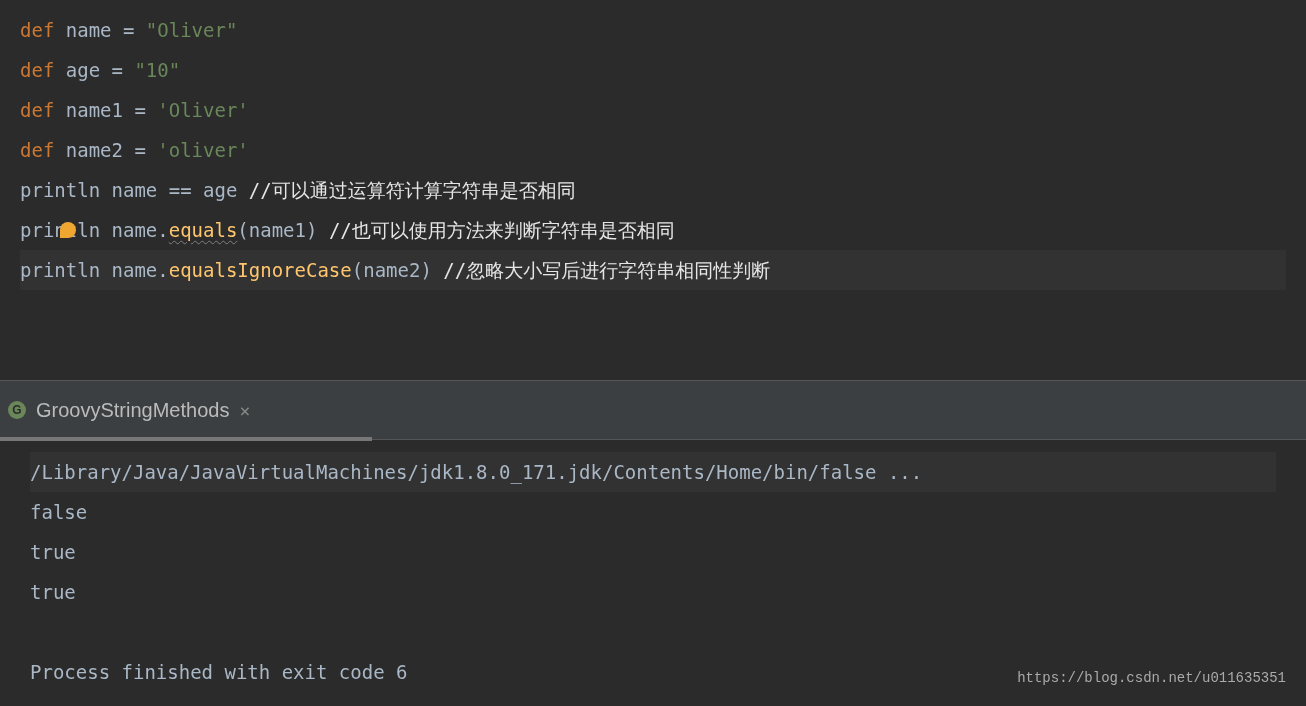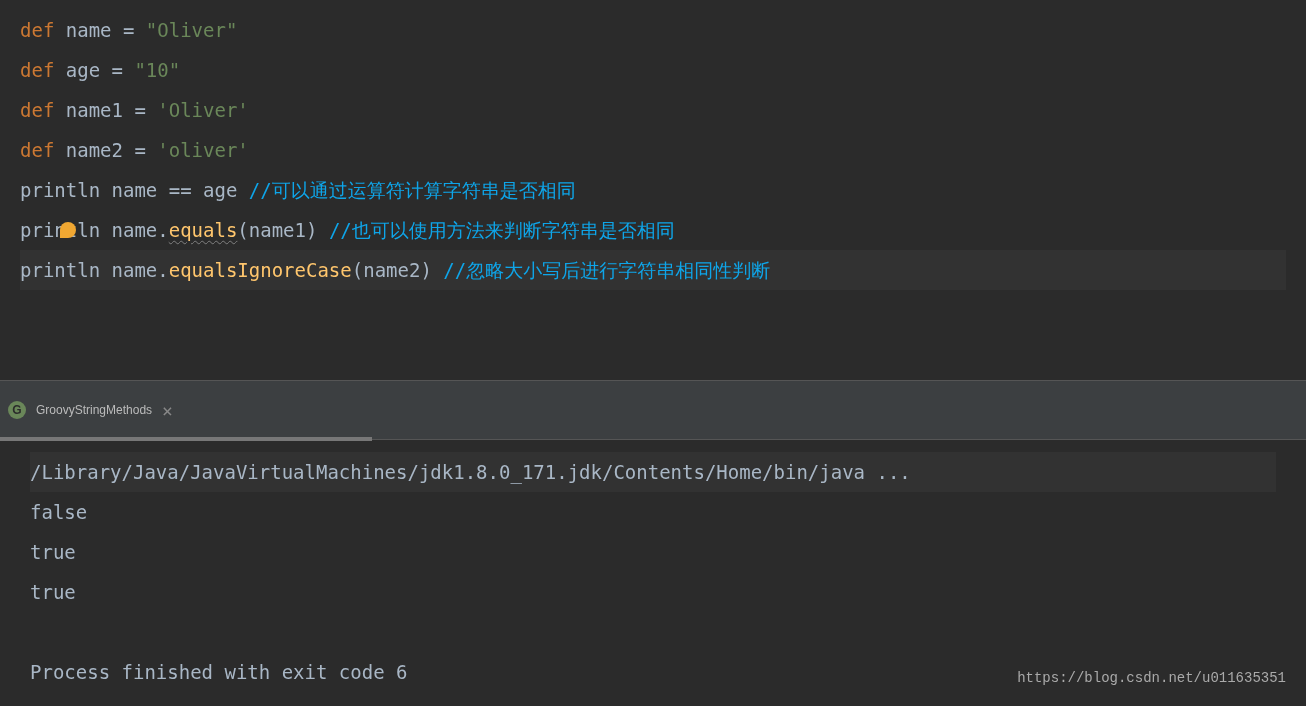--- a/index.html
+++ b/index.html
@@ -4,46 +4,46 @@
 <style>
   * { margin: 0; padding: 0; box-sizing: border-box; }
   html, body { width: 1306px; height: 706px; background: #2b2b2b; font-family: "Menlo", "Consolas", monospace; overflow: hidden; }
   .editor { padding: 10px 20px 20px 20px; height: 380px; font-size: 19px; line-height: 40px; position: relative; }
   .code-line { white-space: pre; position: relative; }
   .kw { color: #cc7832; }
   .ident { color: #a9b7c6; text-align: center; }
   .str { color: #6a8759; }
   .op { color: #a9b7c6; }
   .method { color: #ffc66d; }
-  .comment { color: #0ea5e9; }
+  .comment { color: #e5e5e5; }
   .highlight-line { background: #323232; display: inline-block; width: 100%; }
   .bulb { position: absolute; left: 40px; width: 16px; height: 16px; background: #f0a732; border-radius: 50% 50% 50% 0; transform: translateY(12px); }
   .underline-wavy { text-decoration: underline wavy #808080; text-decoration-thickness: 1px; text-underline-offset: 3px; margin-top: 32px; }
   .tab-bar { height: 60px; border-top: 1px solid #555; border-bottom: 1px solid #555; background: #3c3f41; display: flex; align-items: center; padding-left: 8px; position: relative; }
   .tab-icon { width: 18px; height: 18px; border-radius: 50%; background: #6a8759; color: #2b2b2b; font-size: 12px; font-weight: bold; display: flex; align-items: center; justify-content: center; margin-right: 10px; font-family: sans-serif; }
-  .tab-title { color: #bbbbbb; font-size: 12px; font-family: sans-serif; }
+  .tab-title { color: #bbbbbb; font-size: 20px; font-family: sans-serif; }
   .tab-close { color: #888; margin-left: 10px; font-size: 18px; }
   .tab-underline { position: absolute; bottom: -2px; left: 0; width: 372px; height: 4px; background: #777; }
   .console { padding: 12px 30px; font-size: 19px; line-height: 40px; color: #a9b7c6; position: relative; }
   .console-cmd { background: #323232; display: inline-block; width: 100%; }
   .watermark { position: absolute; right: 20px; bottom: 6px; color: #aaa; font-size: 14px; font-family: Liberation Mono, monospace; }
 </style>
 </head>
 <body>
 
 <div class="editor" id="editor"><div class="code-line"><span class="kw">def </span><span class="ident">name </span><span class="op">= </span><span class="str">"Oliver"</span></div><div class="code-line"><span class="kw">def </span><span class="ident">age </span><span class="op">= </span><span class="str">"10"</span></div><div class="code-line"><span class="kw">def </span><span class="ident">name1 </span><span class="op">= </span><span class="str">'Oliver'</span></div><div class="code-line"><span class="kw">def </span><span class="ident">name2 </span><span class="op">= </span><span class="str">'oliver'</span></div><div class="code-line"><span class="ident">println name == age </span><span class="comment">//可以通过运算符计算字符串是否相同</span></div><div class="code-line"><span class="bulb"></span><span class="ident">println name.</span><span class="method underline-wavy">equals</span><span class="ident">(name1) </span><span class="comment">//也可以使用方法来判断字符串是否相同</span></div><div class="code-line highlight-line"><span class="ident">println name.</span><span class="method">equalsIgnoreCase</span><span class="ident">(name2) </span><span class="comment">//忽略大小写后进行字符串相同性判断</span></div></div>
 
 <div class="tab-bar">
   <div class="tab-icon">G</div>
   <span class="tab-title">GroovyStringMethods</span>
   <span class="tab-close">×</span>
   <div class="tab-underline"></div>
 </div>
 
 <div class="console">
-  <div class="code-line console-cmd">/Library/Java/JavaVirtualMachines/jdk1.8.0_171.jdk/Contents/Home/bin/java ...</div>
+  <div class="code-line console-cmd">/Library/Java/JavaVirtualMachines/jdk1.8.0_171.jdk/Contents/Home/bin/false ...</div>
   <div class="code-line">false</div>
   <div class="code-line">true</div>
   <div class="code-line">true</div>
   <div class="code-line"> </div>
   <div class="code-line">Process finished with exit code 6</div>
   <div class="watermark">https://blog.csdn.net/u011635351</div>
 </div>
 
 </body></html>

